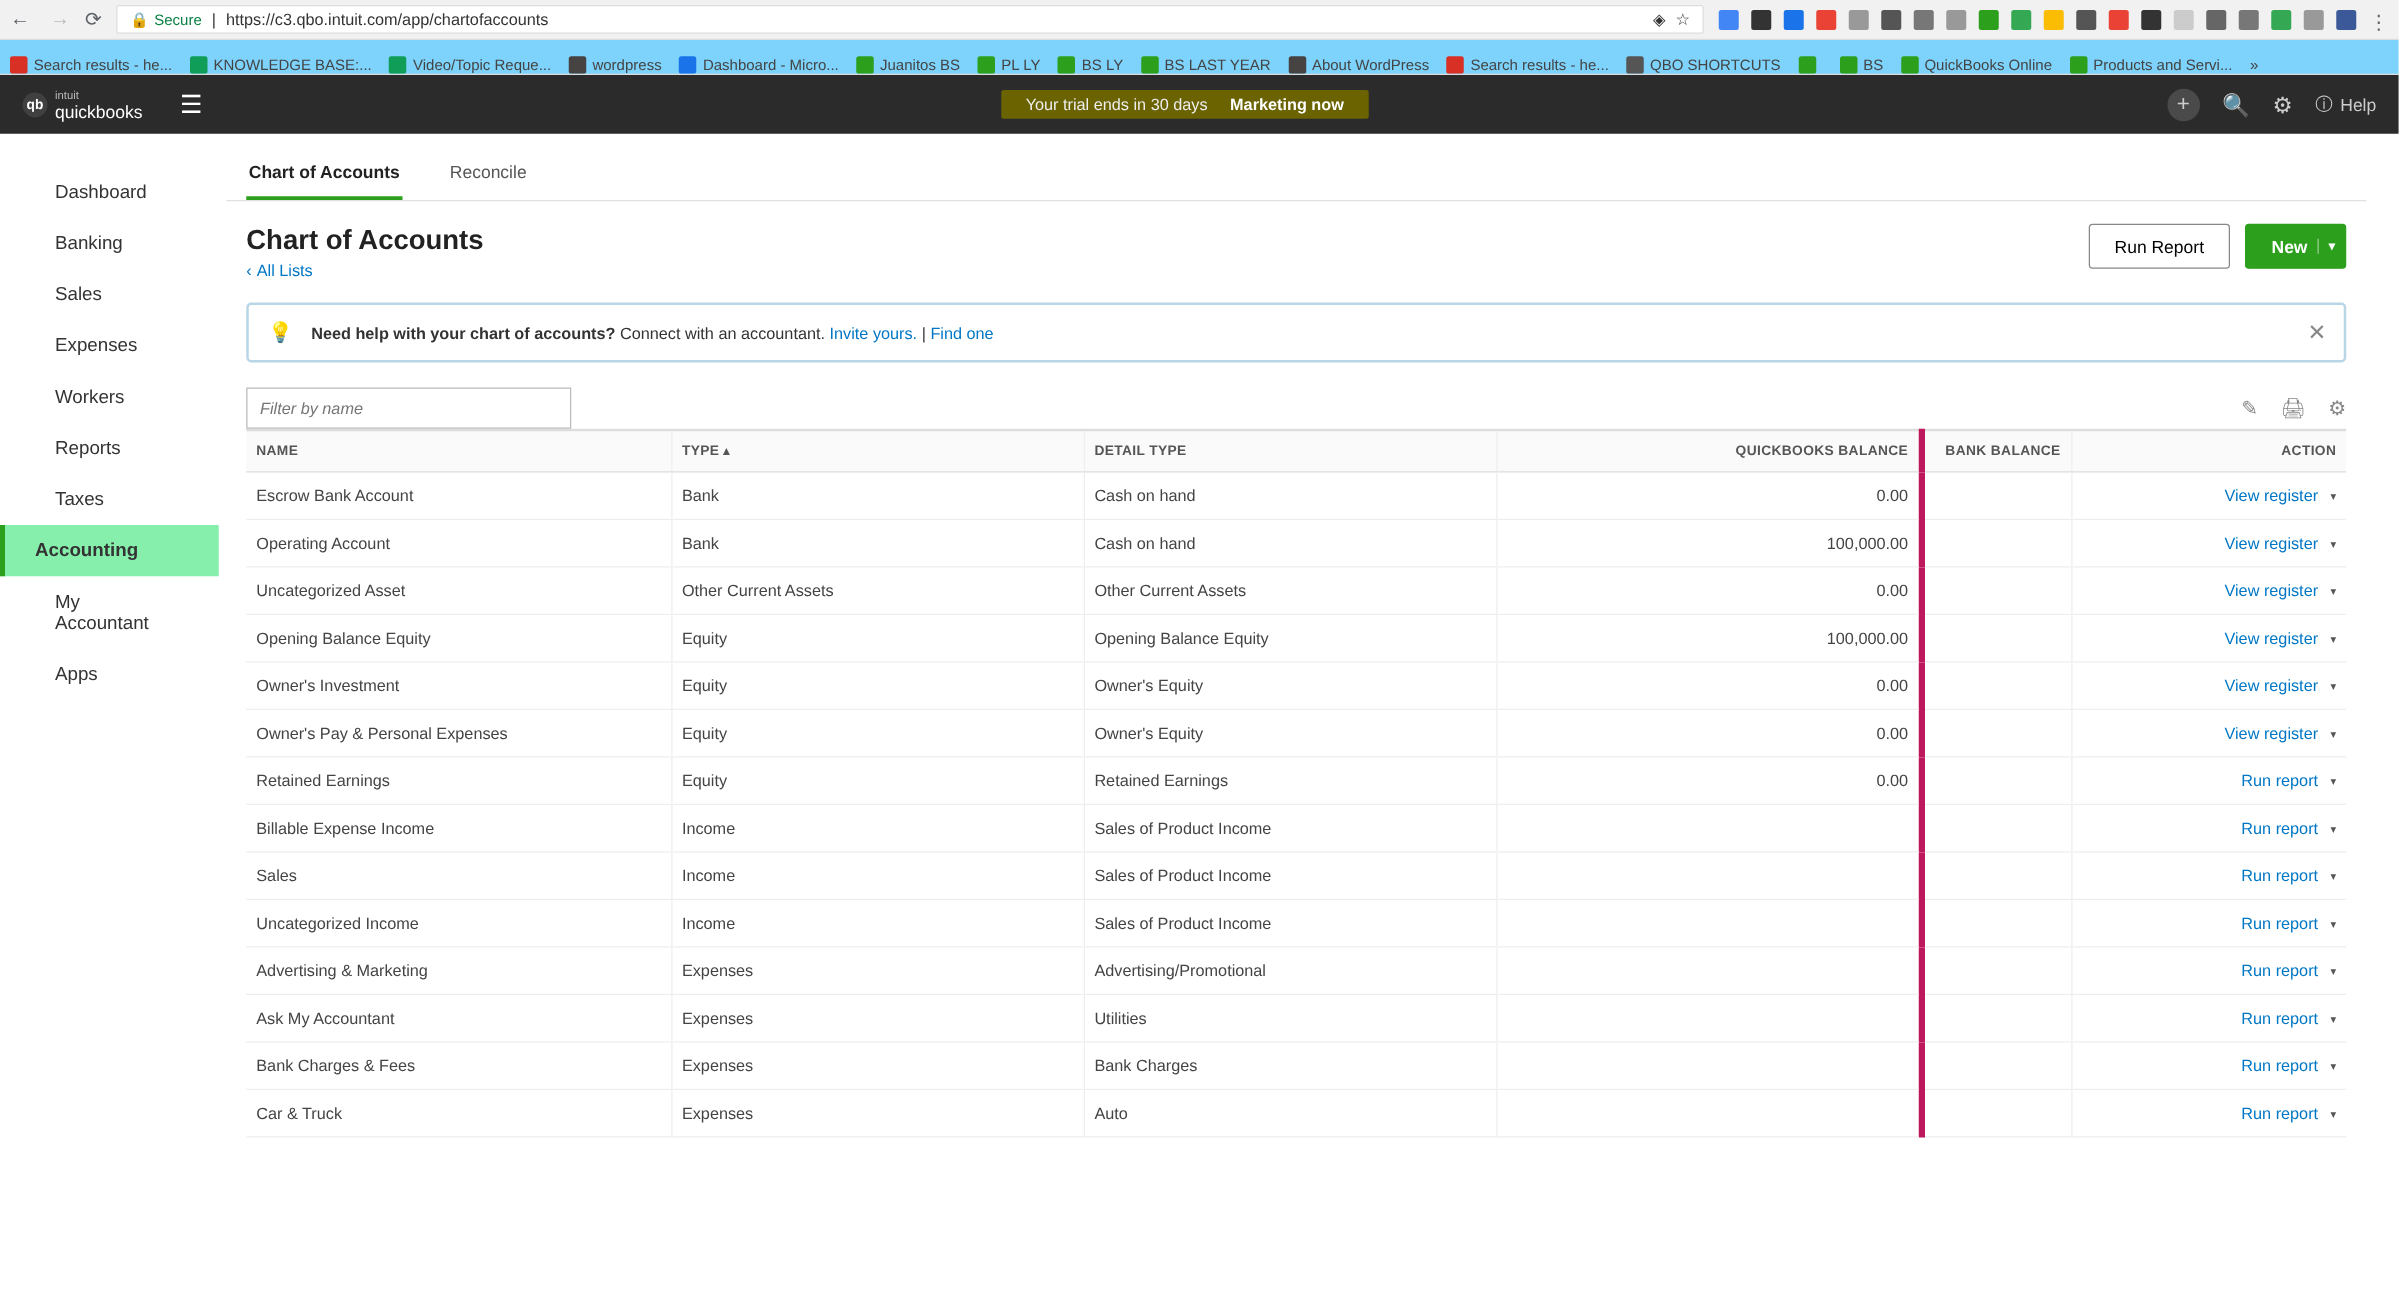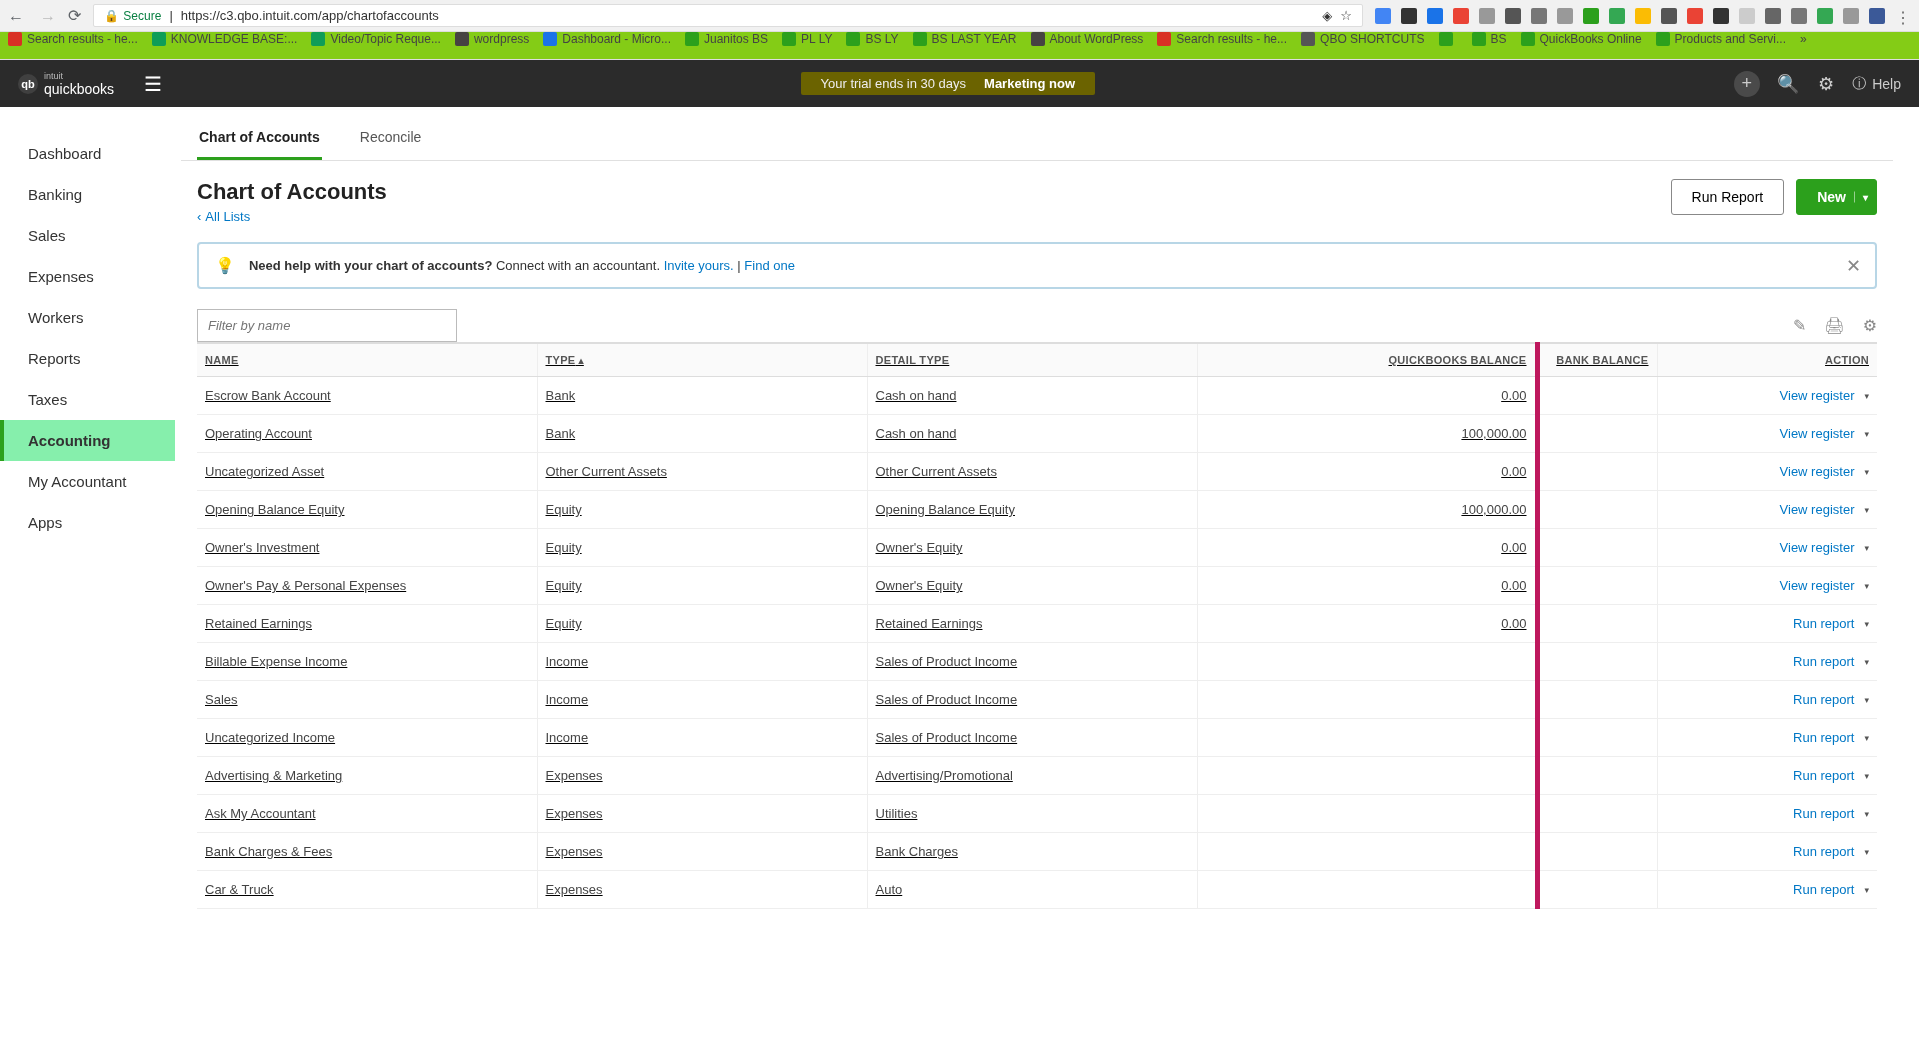--- a/index.html
+++ b/index.html
@@ -9,21 +9,21 @@
 .browser-bar { height: 32px; background: #f1f1f1; display: flex; align-items: center; padding: 0 8px; gap: 12px; border-bottom: 1px solid #ddd; }
 .nav-arrows { display: flex; gap: 16px; color: #5f6368; }
 .nav-arrows span.disabled { color: #bbb; }
 .reload { color: #5f6368; }
 .url-bar { flex: 1; display: flex; align-items: center; gap: 8px; background: #fff; border: 1px solid #ddd; border-radius: 2px; padding: 3px 10px; font-size: 13px; color: #333; }
 .secure { color: #0a8043; display: flex; align-items: center; gap: 4px; font-size: 12px; }
 .url-text { color: #333; flex: 1; }
 .chrome-icons { display: flex; gap: 10px; align-items: center; }
 .chrome-icons span { width: 16px; height: 16px; border-radius: 2px; display: inline-block; }
 
-.bookmarks-bar { height: 28px; background: #84cc16; display: flex; align-items: flex-start; padding: 0 8px; gap: 14px; font-size: 12px; color: #444; border-bottom: 1px solid #ddd; overflow: hidden; }
+.bookmarks-bar { height: 28px; background: #7dd3fc; display: flex; align-items: flex-end; padding: 0 8px; gap: 14px; font-size: 12px; color: #444; border-bottom: 1px solid #ddd; overflow: hidden; }
 .bookmark { display: flex; align-items: center; gap: 5px; white-space: nowrap; cursor: pointer; }
 .bm-ico { width: 14px; height: 14px; border-radius: 2px; display: inline-block; }
 
 
 .app-bar { height: 47px; background: #2b2b2b; display: flex; align-items: center; padding: 0 18px; justify-content: space-between; }
 .app-left { display: flex; align-items: center; gap: 30px; }
 .qb-logo { display: flex; align-items: center; gap: 6px; }
 .qb-mark { width: 20px; height: 20px; background: #404040; border-radius: 50%; color: #fff; font-weight: bold; display: flex; align-items: center; justify-content: center; font-size: 11px; }
 .qb-text { color: #fff; font-size: 14px; }
 .qb-text .intuit { font-size: 9px; display: block; color: #bbb; }
@@ -32,21 +32,21 @@
 .trial-text { color: #eee; }
 .subscribe { color: #fff; font-weight: 600; }
 .app-right { display: flex; align-items: center; gap: 18px; color: #ccc; }
 .app-right .icon-btn { cursor: pointer; font-size: 18px; }
 .plus-circle { width: 26px; height: 26px; border-radius: 50%; background: #4a4a4a; color: #ccc; display: flex; align-items: center; justify-content: center; font-size: 18px; }
 .help-link { display: flex; align-items: center; gap: 6px; font-size: 14px; }
 
 
 .main { display: flex; height: calc(100% - 107px); }
 .sidebar { width: 175px; padding: 26px 0; }
-.nav-item { padding: 12px 28px; font-size: 15px; color: #333; cursor: pointer; }
+.nav-item { padding: 12px 44px; font-size: 15px; color: #333; cursor: pointer; }
 .nav-item.active { background: #86efac; font-weight: 600; border-left: 4px solid #2ca01c; padding-left: 24px; }
 .content { flex: 1; padding: 0 26px 0 6px; }
 
 
 .tabs { display: flex; gap: 36px; padding: 12px 16px 0; border-bottom: 1px solid #e0e0e0; }
 .tab { padding: 10px 2px 12px; font-size: 14px; color: #555; cursor: pointer; }
 .tab.active { color: #222; font-weight: 700; border-bottom: 3px solid #2ca01c; }
 
 
 .page-head { display: flex; justify-content: space-between; align-items: flex-start; padding: 18px 16px 8px; }
@@ -64,21 +64,21 @@
 .info-banner .link { color: #0077c5; cursor: pointer; }
 .info-banner .close { position: absolute; right: 14px; color: #888; cursor: pointer; font-size: 18px; }
 
 
 .filter-row { display: flex; justify-content: space-between; align-items: center; padding: 20px 16px 0; }
 .filter-input { width: 260px; padding: 8px 10px; border: 1px solid #bbb; font-size: 13px; font-style: italic; color: #888; }
 .filter-icons { display: flex; gap: 18px; color: #888; }
 .filter-icons span { cursor: pointer; font-size: 16px; }
 
 
-.table { width: calc(100% - 32px); margin: 0 16px; border-collapse: collapse; text-decoration: underline; }
+.table { width: calc(100% - 32px); margin: 0 16px; border-collapse: collapse; }
 .table th { text-align: left; padding: 10px 8px; font-size: 11px; font-weight: 700; color: #555; border-top: 2px solid #ddd; border-bottom: 1px solid #ddd; background: #fafafa; letter-spacing: .3px; }
 .table th.sort::after { content: " ▴"; font-size: 10px; }
 .table th.right, .table td.right { text-align: right; }
 .table td { padding: 11px 8px; font-size: 13px; color: #444; border-bottom: 1px solid #eee; vertical-align: middle; }
 .action-link { color: #0077c5; cursor: pointer; display: inline-flex; align-items: center; gap: 6px; }
 .action-link::after { content: "▾"; font-size: 9px; color: #555; margin-left: 4px; }
 .table th:nth-child(1), .table td:nth-child(1) { width: 340px; }
 .table th:nth-child(2), .table td:nth-child(2) { width: 330px; border-left: 1px solid #eee; }
 .table th:nth-child(3), .table td:nth-child(3) { width: 330px; border-left: 1px solid #eee; }
 .table th:nth-child(4), .table td:nth-child(4) { width: 340px; border-left: 1px solid #eee; }

